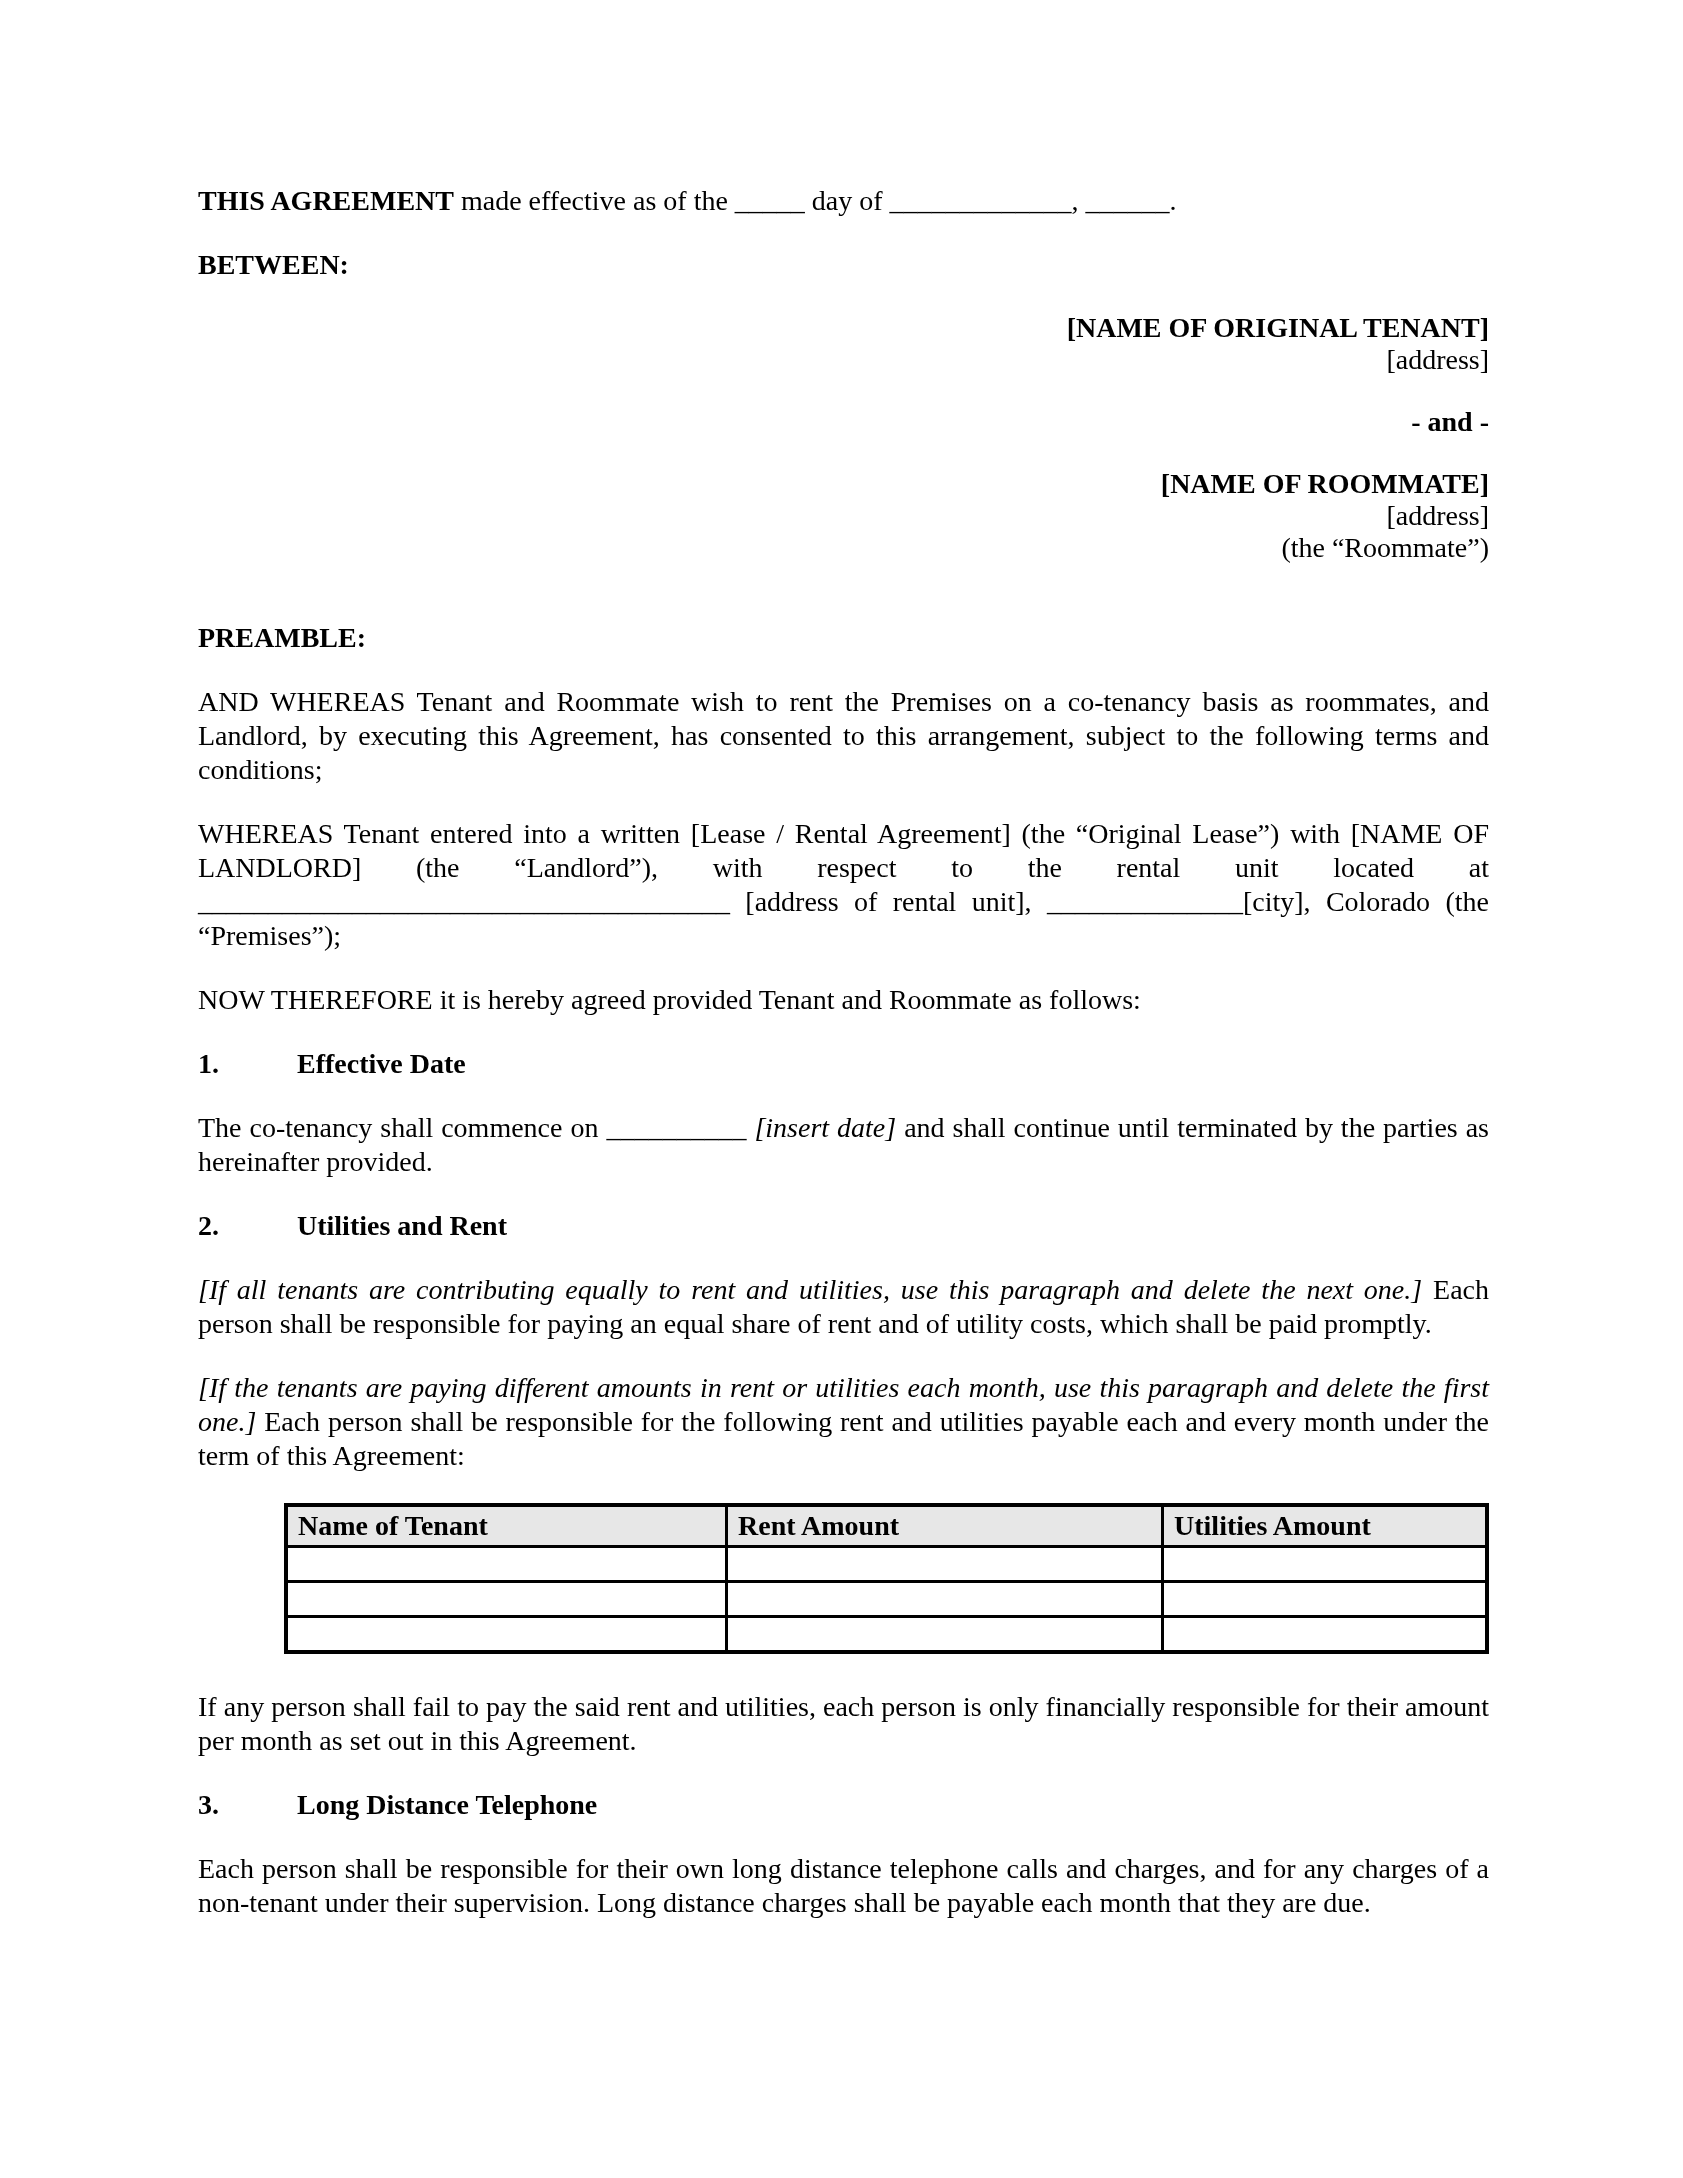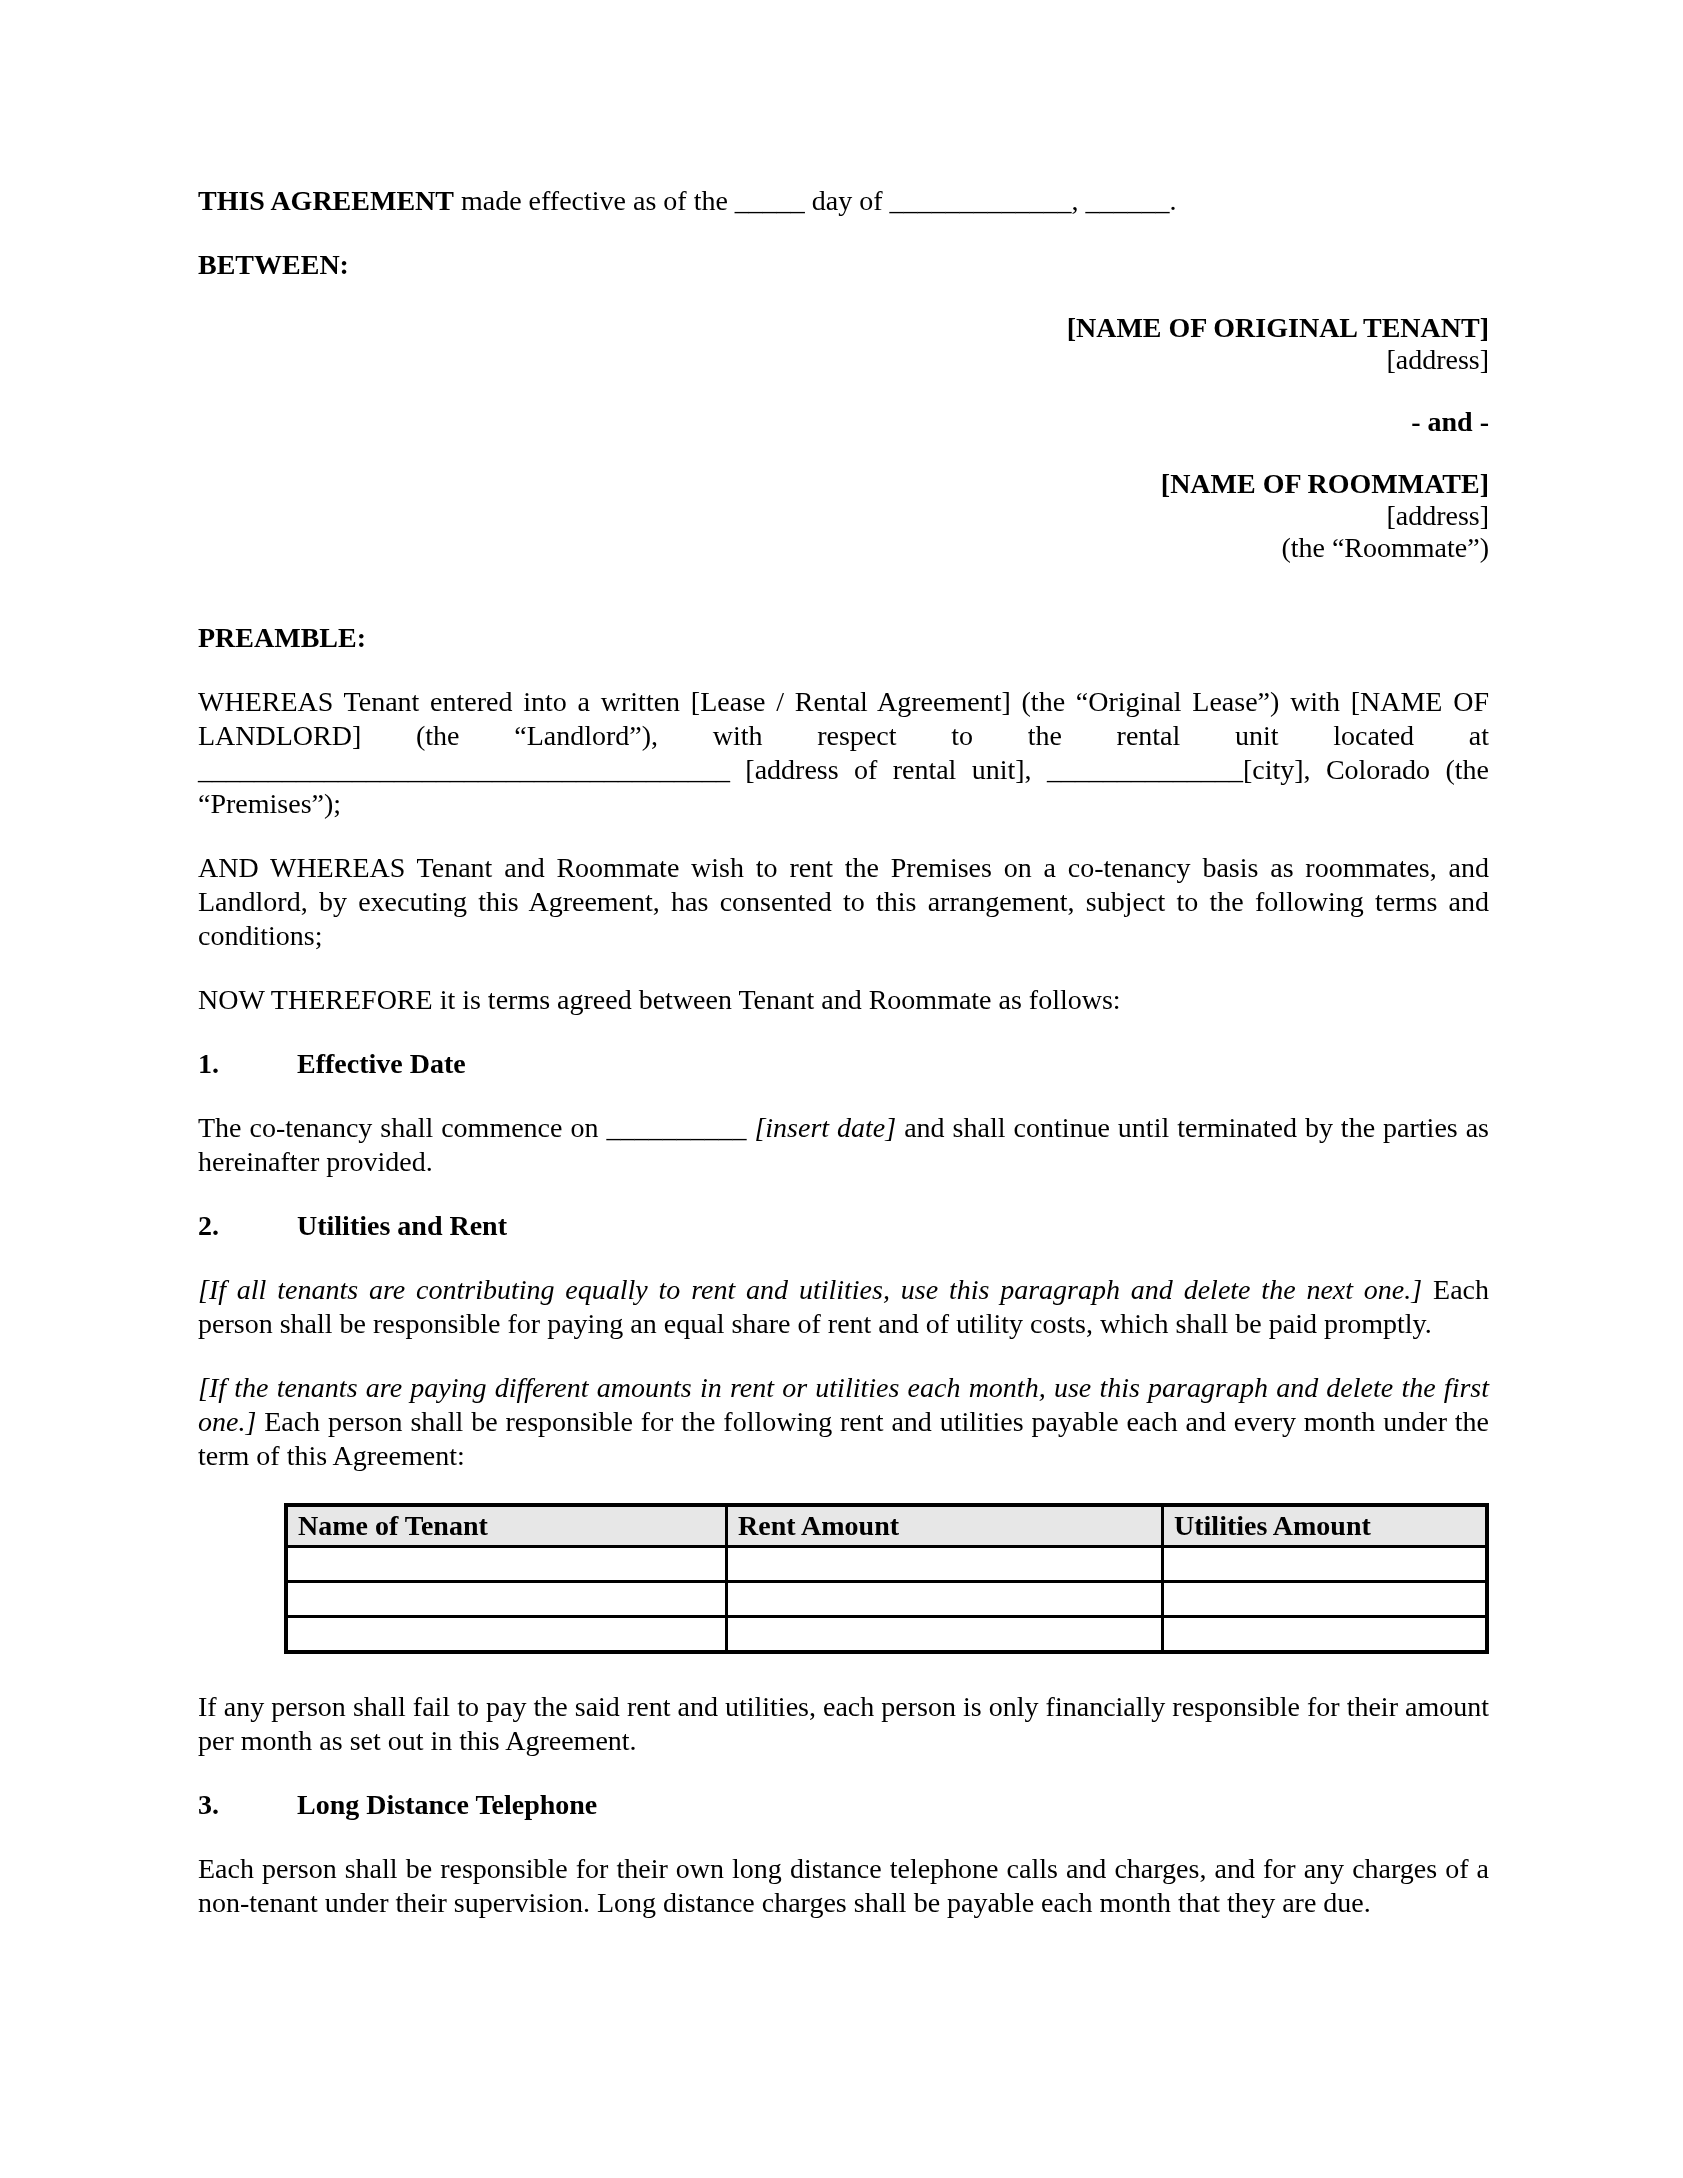--- a/index.html
+++ b/index.html
@@ -93,25 +93,25 @@
     <div class="party-name">[NAME OF ORIGINAL TENANT]</div>
     <div>[address]</div>
     <div class="party-sep">- and -</div>
     <div class="party-name">[NAME OF ROOMMATE]</div>
     <div>[address]</div>
     <div>(the “Roommate”)</div>
   </div>
 
   <p class="para preamble-heading">PREAMBLE:</p>
 
+  <p class="para">AND WHEREAS Tenant and Roommate wish to rent the Premises on a co-tenancy basis as roommates, and Landlord, by executing this Agreement, has consented to this arrangement, subject to the following terms and conditions;</p>
+
   <p class="para">WHEREAS Tenant entered into a written [Lease / Rental Agreement] (the “Original Lease”) with [NAME OF LANDLORD] (the “Landlord”), with respect to the rental unit located at ______________________________________ [address of rental unit], ______________[city], Colorado (the “Premises”);</p>
 
-  <p class="para">AND WHEREAS Tenant and Roommate wish to rent the Premises on a co-tenancy basis as roommates, and Landlord, by executing this Agreement, has consented to this arrangement, subject to the following terms and conditions;</p>
-
-  <p class="para">NOW THEREFORE it is terms agreed between Tenant and Roommate as follows:</p>
+  <p class="para">NOW THEREFORE it is hereby agreed provided Tenant and Roommate as follows:</p>
 
   <p class="para sec-heading"><span class="sec-num">1.</span><span>Effective Date</span></p>
 
   <p class="para"><span>The co-tenancy shall commence on __________ </span><span class="italic">[insert date]</span><span> and shall continue until terminated by the parties as hereinafter provided.</span></p>
 
   <p class="para sec-heading"><span class="sec-num">2.</span><span>Utilities and Rent</span></p>
 
   <p class="para"><span class="italic">[If all tenants are contributing equally to rent and utilities, use this paragraph and delete the next one.]</span><span> Each person shall be responsible for paying an equal share of rent and of utility costs, which shall be paid promptly.</span></p>
 
   <p class="para"><span class="italic">[If the tenants are paying different amounts in rent or utilities each month, use this paragraph and delete the first one.]</span><span> Each person shall be responsible for the following rent and utilities payable each and every month under the term of this Agreement:</span></p>

